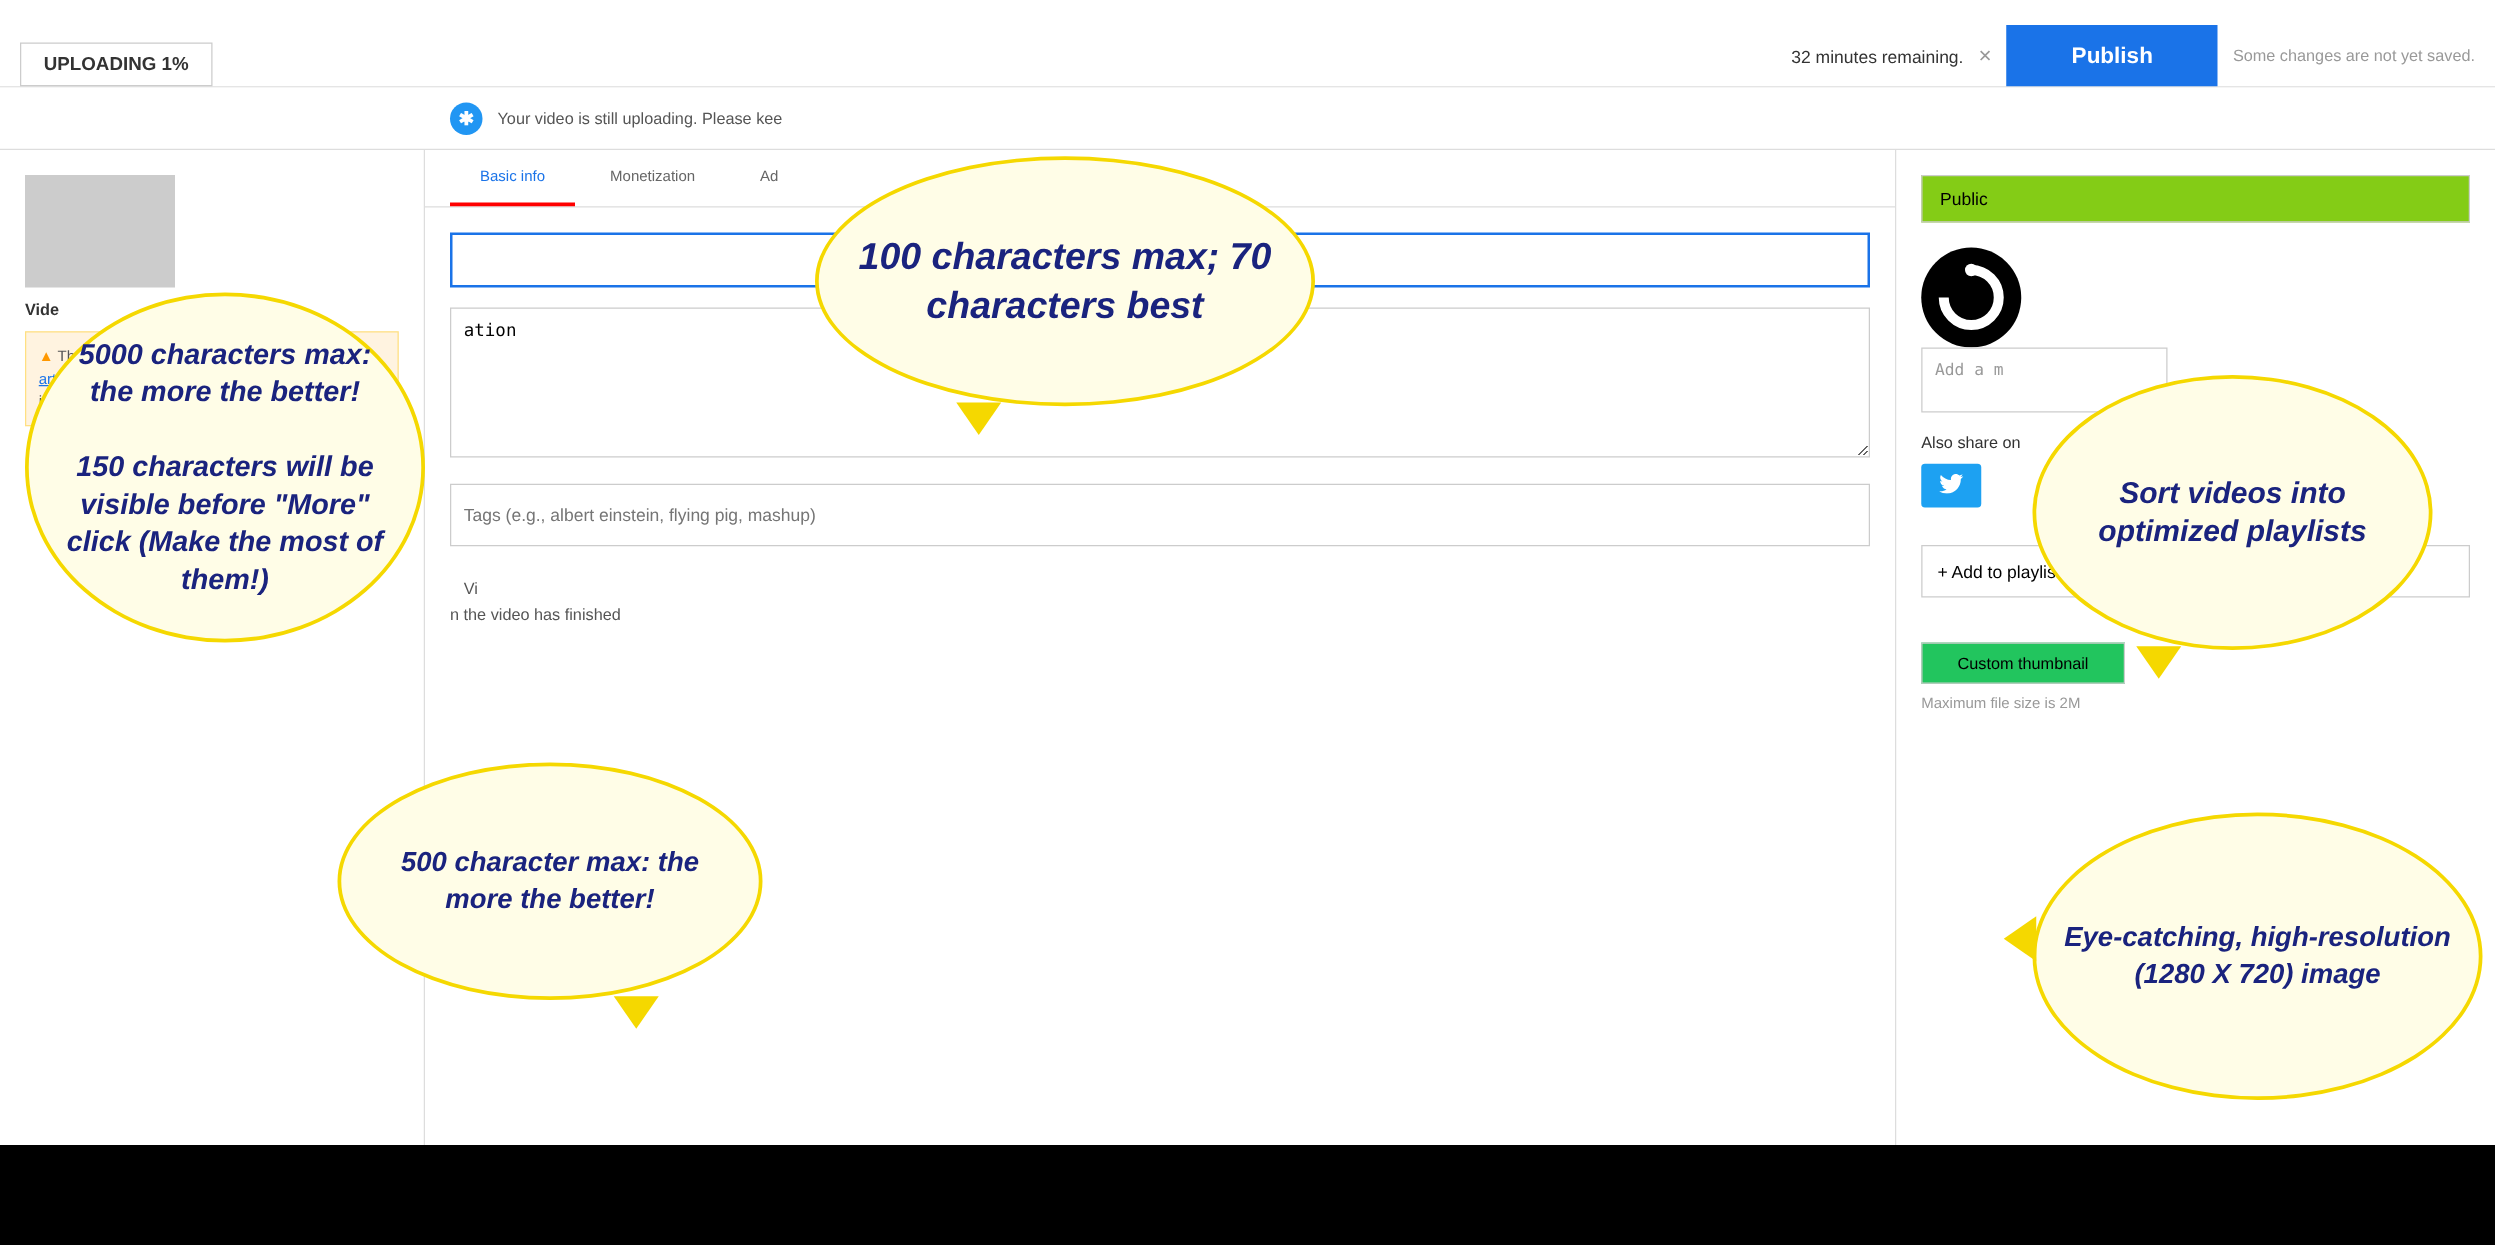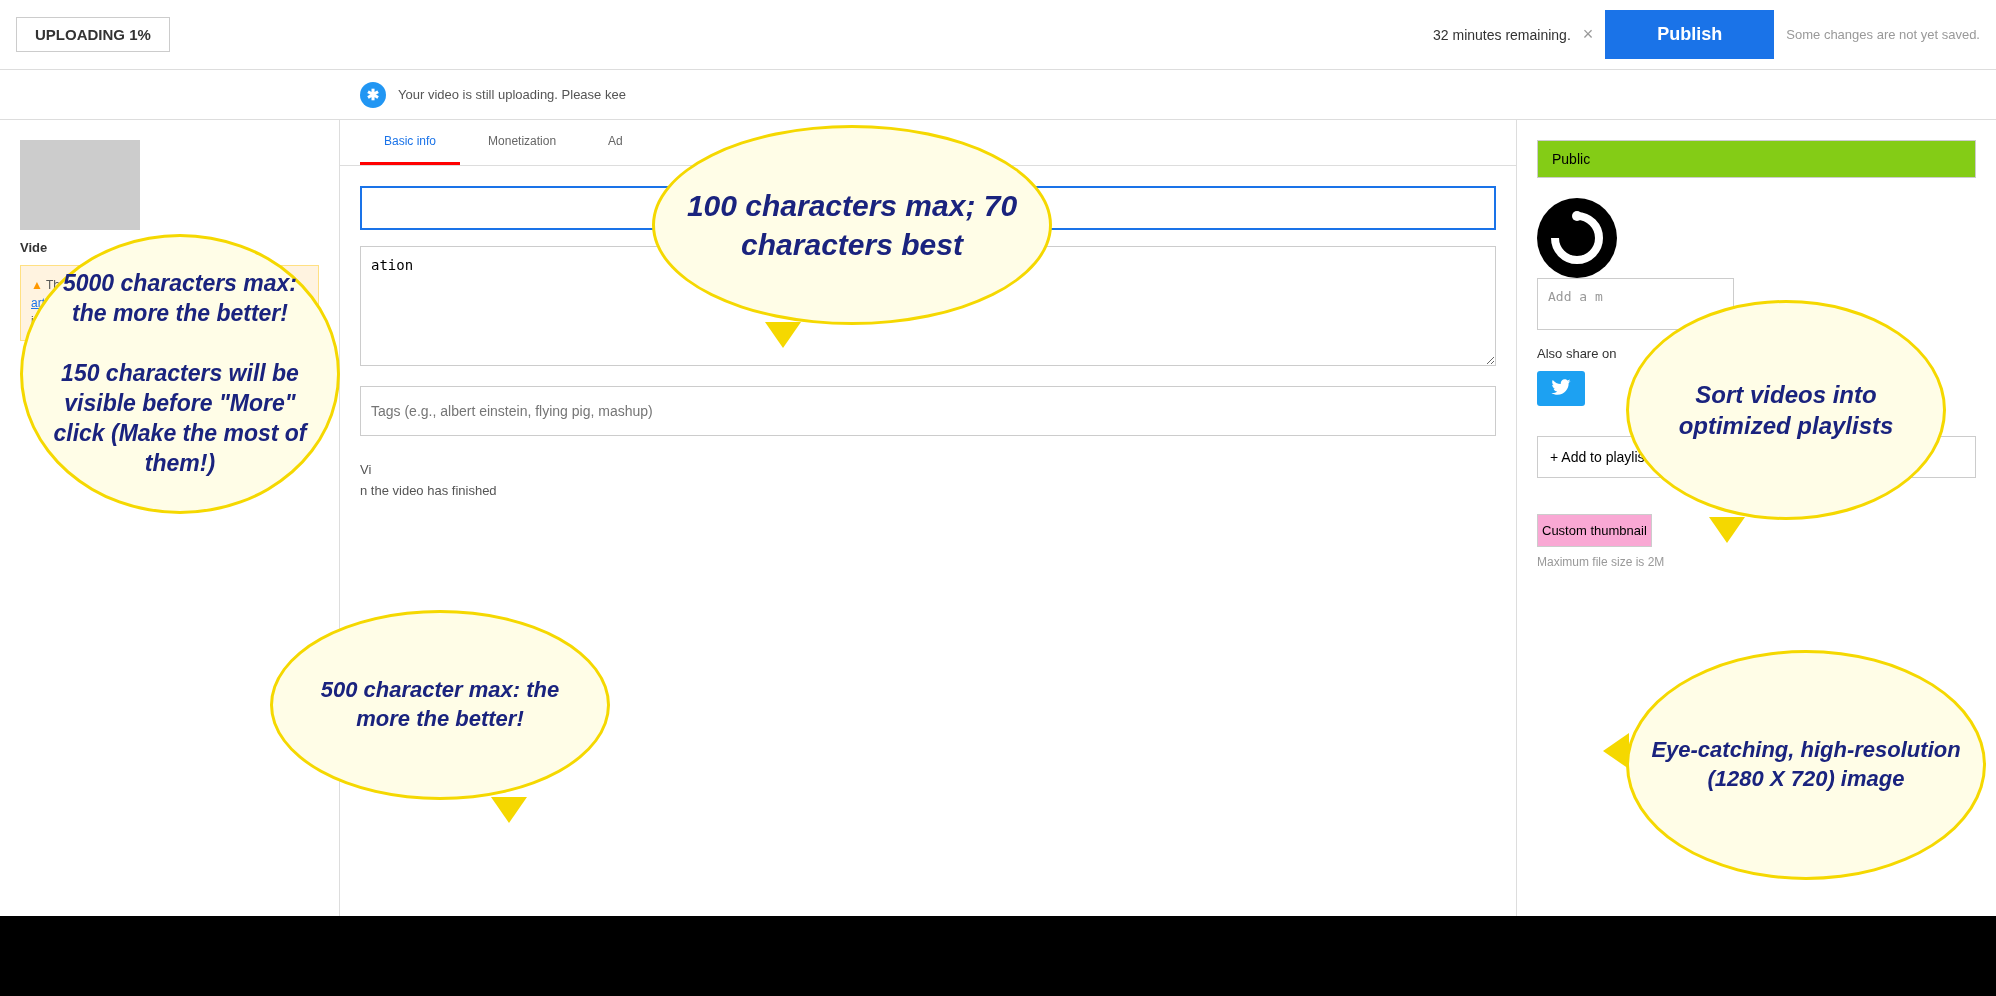--- a/index.html
+++ b/index.html
@@ -168,23 +168,23 @@
       border: 1px solid #ccc;
       padding: 12px;
       font-size: 14px;
       background: #fff;
       cursor: pointer;
       text-align: left;
       margin-bottom: 20px;
     }
     .custom-thumbnail-btn {
       border: 1px solid #ccc;
-      padding: 8px 4px;
-      font-size: 13px;
-      background: #f9a8d4;
+      padding: 8px 28px;
+      font-size: 13px;
+      background: #22c55e;
       cursor: pointer;
       margin-bottom: 8px;
       display: inline-block;
     }
     .max-filesize {
       font-size: 12px;
       color: #999;
     }
 
     
@@ -217,21 +217,21 @@
       height: 80px;
       background: #000;
       position: absolute;
       bottom: 0;
       left: 0;
       right: 0;
     }
 
     .top-row {
       display: flex;
-      align-items: center;
+      align-items: flex-end;
       height: 70px;
       background: #fff;
       border-bottom: 1px solid #ddd;
       padding: 0 16px;
     }
 
     .notification-row {
       height: 50px;
       background: #fff;
       border-bottom: 1px solid #ddd;
@@ -279,21 +279,21 @@
   <div class="center-panel">
     <div class="tabs-bar">
       <div class="tab active">Basic info</div>
       <div class="tab">Monetization</div>
       <div class="tab">Ad</div>
     </div>
     <div class="form-area">
       <input class="title-input" type="text" value="" style="">
       <textarea class="desc-input" style="">ation</textarea>
       <input class="tags-input" type="text" placeholder="Tags (e.g., albert einstein, flying pig, mashup)" style="">
-      <div style="margin-top:10px; font-size:13px; color:#555;">
+      <div style="margin-top:10px; font-size:13px; color:#555;margin-left:11px;">
         <span>Vi</span>
       </div>
       <div style="margin-top:6px; font-size:13px; color:#555;">n the video has finished</div>
     </div>
   </div>
 
   <div class="right-panel">
     <select class="visibility-select">
       <option>Public</option>
       <option>Unlisted</option>

